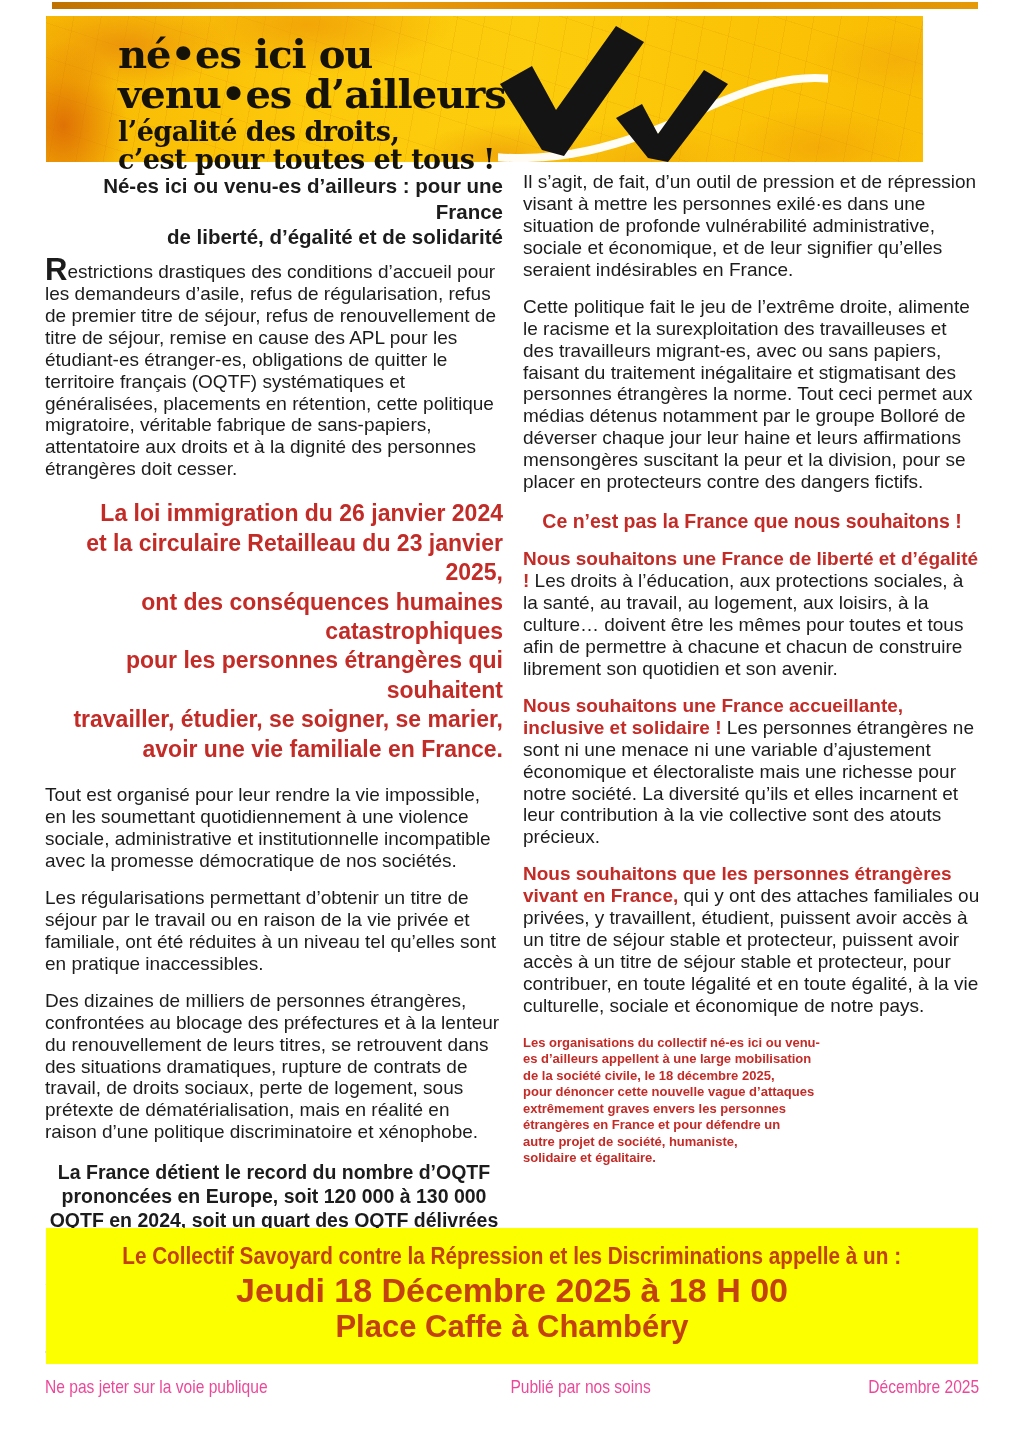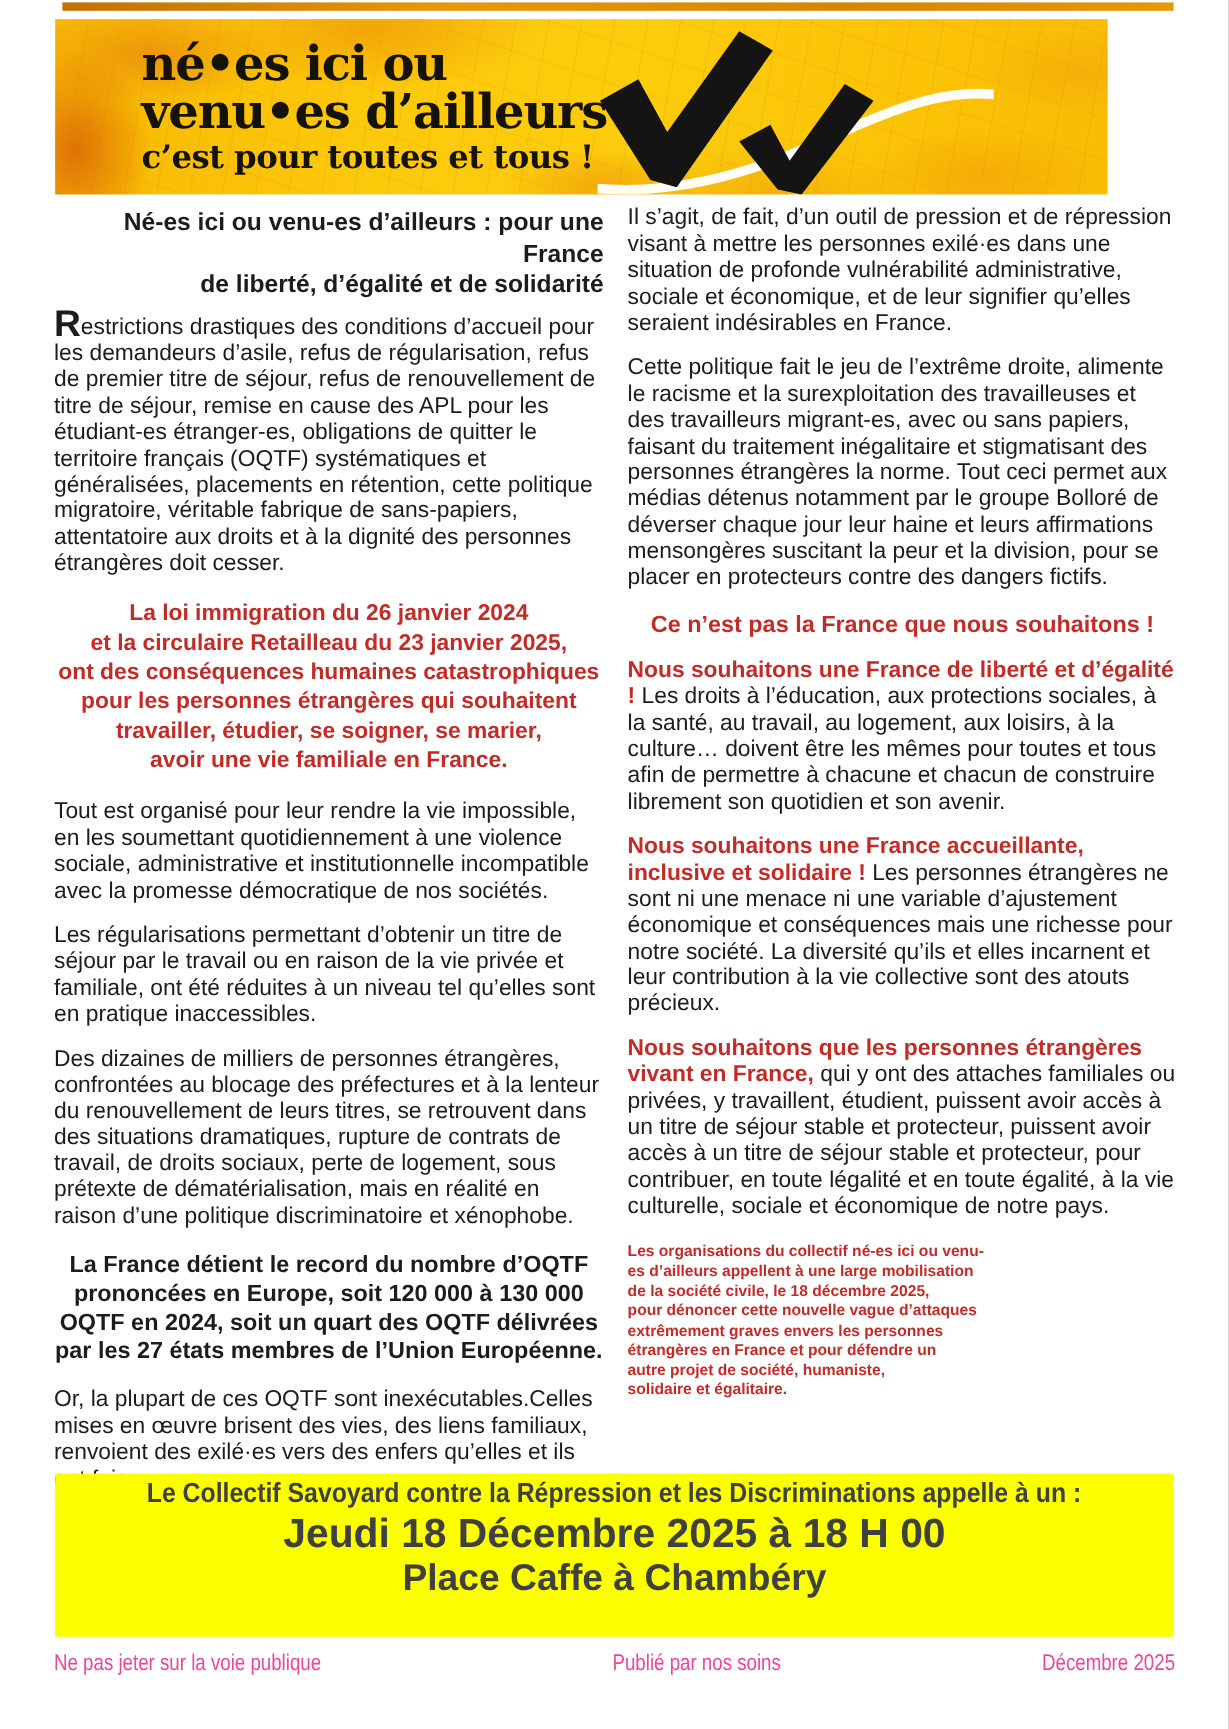--- a/index.html
+++ b/index.html
@@ -58,44 +58,44 @@
     font-size:20.5px;font-weight:bold;text-align:right;
     line-height:1.25;margin:2px 0 8px;
   }
   p.body{font-size:19px;line-height:1.155;margin:0 0 15px;}
   .dropcap{
     font-size:31px;font-weight:bold;line-height:.8;vertical-align:-2px;
     letter-spacing:0;
   }
   .pre{white-space:pre-line;}
   .red-block-center{
-    color:var(--red);font-weight:bold;white-space:pre-line;text-align:center;
-    font-size:19px;line-height:1.28;margin:19px 0 20px;
+    color:var(--red);font-weight:bold;white-space:pre-line;text-align:right;
+    font-size:23px;line-height:1.28;margin:19px 0 20px;
   }
   .bold-block-center{
     font-weight:bold;white-space:pre-line;text-align:center;
     font-size:19.5px;line-height:1.22;margin:18px 0 18px;
   }
   .red-heading{
     color:var(--red);font-weight:bold;text-align:center;
     font-size:19.5px;margin:17px 0 15px;
   }
   .red-lead{color:var(--red);font-weight:bold;}
   .no-gap{margin-bottom:0;}
   .red-block-left{
     color:var(--red);font-weight:bold;white-space:pre-line;
     font-size:13px;line-height:1.27;margin:18px 0 0;
   }
 
   
   .event-banner{
     position:absolute;left:46px;top:1228px;width:932px;height:136px;
     background:var(--event-yellow);
-    text-align:center;color:#404040;
-    padding-top:3px;
+    text-align:center;color:#c2410c;
+    padding-top:15px;
   }
   .e1{font-size:23px;font-weight:bold;line-height:1.2;}
   .e1 span{display:inline-block;transform:scaleX(.9);transform-origin:center;white-space:nowrap;}
   .e2{font-size:36px;font-weight:bold;line-height:1.18;letter-spacing:1px;}
   .e3{font-size:34px;font-weight:bold;line-height:1.12;}
   .e4{font-size:31px;font-weight:bold;line-height:1.15;}
 
   
   .footer{
     position:absolute;left:45px;top:1376px;width:934px;
@@ -114,20 +114,21 @@
 
   <div class="top-strip"></div>
 
   <header class="banner">
     <div class="banner-text">
       <div class="banner-title">
         <div>né•es ici ou</div>
         <div>venu•es d’ailleurs</div>
       </div>
       <div class="banner-sub">
+        <div>l’égalité des droits,</div>
         <div>c’est pour toutes et tous !</div>
       </div>
     </div>
     <svg class="checks" viewBox="0 0 330 140" aria-hidden="true">
       <path d="M-25 132 C 55 146, 130 122, 195 92 C 252 66, 295 50, 340 58" fill="none" stroke="#ffffff" stroke-width="8" stroke-linecap="round" opacity="0.96"></path>
       <path d="M2 62 L34 44 L58 88 L118 4 L146 20 L66 134 L44 128 Z" fill="#141414"></path>
       <path d="M118 96 L144 82 L160 112 L206 48 L230 62 L170 140 L150 136 Z" fill="#141414"></path>
     </svg>
   </header>
 
@@ -162,21 +163,21 @@
 
     <section class="col">
       <p class="body">Il s’agit, de fait, d’un outil de pression et de répression visant à mettre les personnes exilé·es dans une situation de profonde vulnérabilité administrative, sociale et économique, et de leur signifier qu’elles seraient indésirables en France.</p>
 
       <p class="body">Cette politique fait le jeu de l’extrême droite, alimente le racisme et la surexploitation des travailleuses et des travailleurs migrant-es, avec ou sans papiers, faisant du traitement inégalitaire et stigmatisant des personnes étrangères la norme. Tout ceci permet aux médias détenus notamment par le groupe Bolloré de déverser chaque jour leur haine et leurs affirmations mensongères suscitant la peur et la division, pour se placer en protecteurs contre des dangers fictifs.</p>
 
       <p class="red-heading">Ce n’est pas la France que nous souhaitons !</p>
 
       <p class="body"><span class="red-lead">Nous souhaitons une France de liberté et d’égalité !</span><span> Les droits à l’éducation, aux protections sociales, à la santé, au travail, au logement, aux loisirs, à la culture… doivent être les mêmes pour toutes et tous afin de permettre à chacune et chacun de construire librement son quotidien et son avenir.</span></p>
 
-      <p class="body no-gap"><span class="red-lead">Nous souhaitons une France accueillante, inclusive et solidaire !</span><span> Les personnes étrangères ne sont ni une menace ni une variable d’ajustement économique et conséquences mais une richesse pour notre société. La diversité qu’ils et elles incarnent et leur contribution à la vie collective sont des atouts précieux.</span></p>
+      <p class="body no-gap"><span class="red-lead">Nous souhaitons une France accueillante, inclusive et solidaire !</span><span> Les personnes étrangères ne sont ni une menace ni une variable d’ajustement économique et électoraliste mais une richesse pour notre société. La diversité qu’ils et elles incarnent et leur contribution à la vie collective sont des atouts précieux.</span></p>
 
       <p class="body"><span class="red-lead">Nous souhaitons que les personnes étrangères vivant en France,</span><span> qui y ont des attaches familiales ou privées, y travaillent, étudient, puissent avoir accès à un titre de séjour stable et protecteur, puissent avoir accès à un titre de séjour stable et protecteur, pour contribuer, en toute légalité et en toute égalité, à la vie culturelle, sociale et économique de notre pays.</span></p>
 
       <p class="red-block-left">Les organisations du collectif né-es ici ou venu-
 es d’ailleurs appellent à une large mobilisation
 de la société civile, le 18 décembre 2025,
 pour dénoncer cette nouvelle vague d’attaques
 extrêmement graves envers les personnes
 étrangères en France et pour défendre un
 autre projet de société, humaniste,

